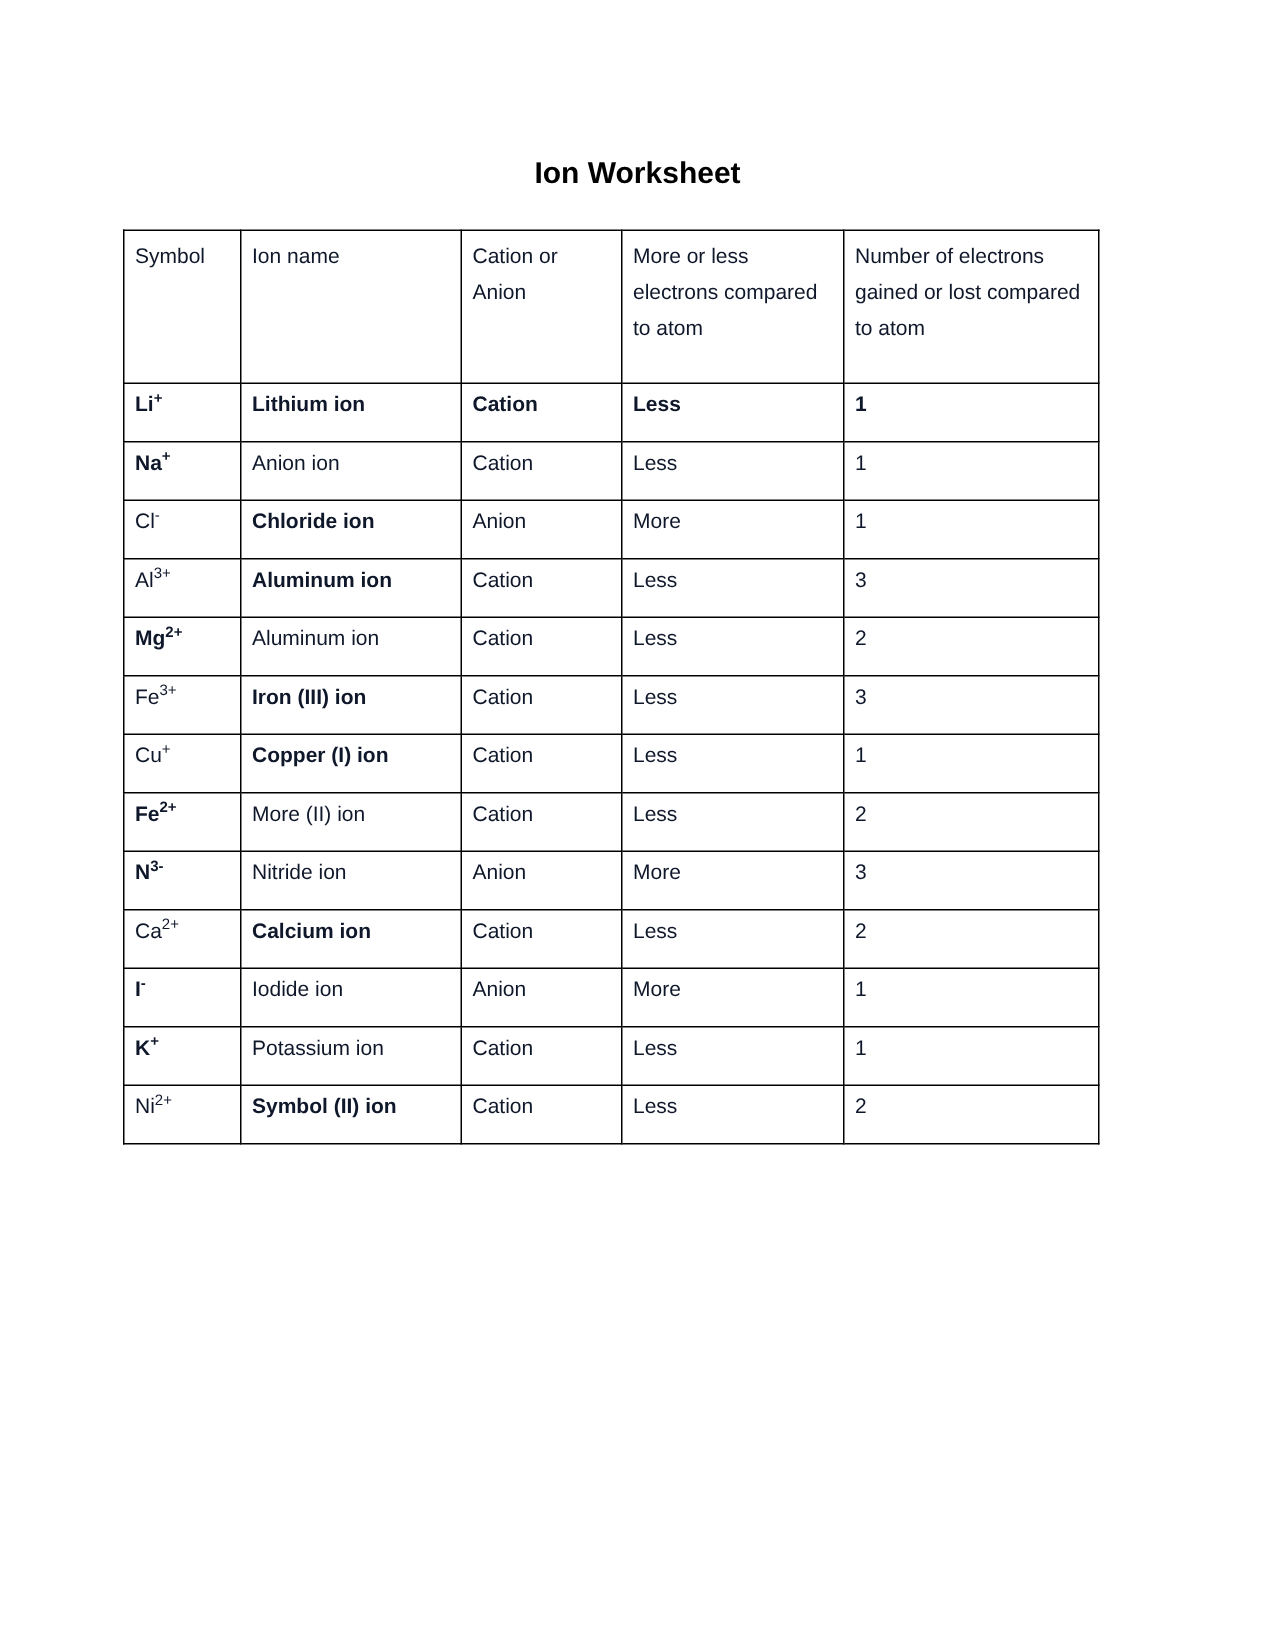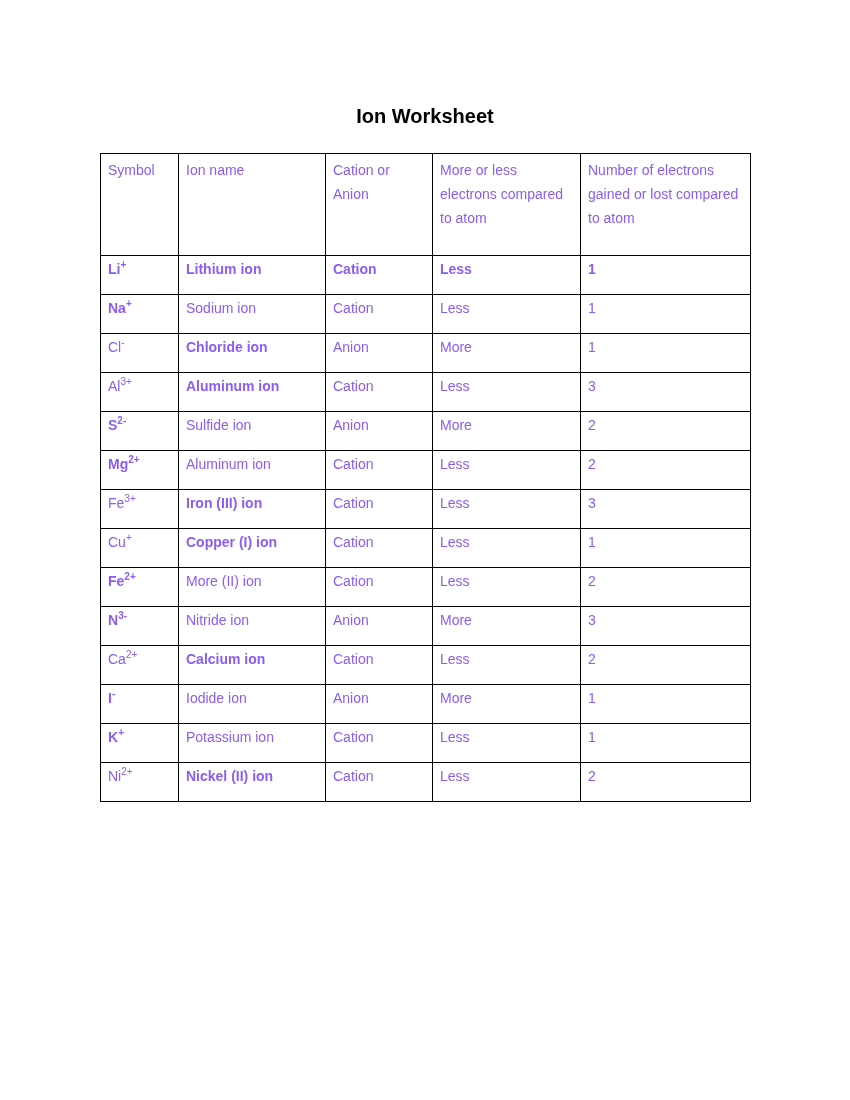--- a/index.html
+++ b/index.html
@@ -23,26 +23,26 @@
     width: 100%;
     text-align: center;
     font-size: 20px;
     font-weight: bold;
     line-height: 26px;
     color: #000000;
   }
   .ion-table {
     position: absolute;
     top: 153px;
-    left: 100px;
+    left: 82px;
     width: 650px;
     border-collapse: collapse;
     table-layout: fixed;
     font-size: 14px;
-    color: #8b5cf6;
+    color: #0f172a;
   }
   .ion-table col.c1 { width: 78px;  }
   .ion-table col.c2 { width: 147px; }
   .ion-table col.c3 { width: 107px; }
   .ion-table col.c4 { width: 148px; }
   .ion-table col.c5 { width: 170px; }
   .ion-table th, .ion-table td {
     border: 1px solid #000000;
     vertical-align: top;
     text-align: left;
@@ -94,45 +94,38 @@
     <tbody>
         <tr>
           <td class="bold">Li<sup>+</sup></td>
           <td class="bold">Lithium ion</td>
           <td class="bold">Cation</td>
           <td class="bold">Less</td>
           <td class="bold">1</td>
         </tr>
         <tr>
           <td class="bold">Na<sup>+</sup></td>
-          <td>Sodium ion</td>
+          <td>Anion ion</td>
           <td>Cation</td>
           <td>Less</td>
           <td>1</td>
         </tr>
         <tr>
           <td>Cl<sup>-</sup></td>
           <td class="bold">Chloride ion</td>
           <td>Anion</td>
           <td>More</td>
           <td>1</td>
         </tr>
         <tr>
           <td>Al<sup>3+</sup></td>
           <td class="bold">Aluminum ion</td>
           <td>Cation</td>
           <td>Less</td>
           <td>3</td>
-        </tr>
-        <tr>
-          <td class="bold">S<sup>2-</sup></td>
-          <td>Sulfide ion</td>
-          <td>Anion</td>
-          <td>More</td>
-          <td>2</td>
         </tr>
         <tr>
           <td class="bold">Mg<sup>2+</sup></td>
           <td>Aluminum ion</td>
           <td>Cation</td>
           <td>Less</td>
           <td>2</td>
         </tr>
         <tr>
           <td>Fe<sup>3+</sup></td>
@@ -178,21 +171,21 @@
         </tr>
         <tr>
           <td class="bold">K<sup>+</sup></td>
           <td>Potassium ion</td>
           <td>Cation</td>
           <td>Less</td>
           <td>1</td>
         </tr>
         <tr>
           <td>Ni<sup>2+</sup></td>
-          <td class="bold">Nickel (II) ion</td>
+          <td class="bold">Symbol (II) ion</td>
           <td>Cation</td>
           <td>Less</td>
           <td>2</td>
         </tr>
       </tbody>
   </table>
 
 </div>
 
 </body></html>

